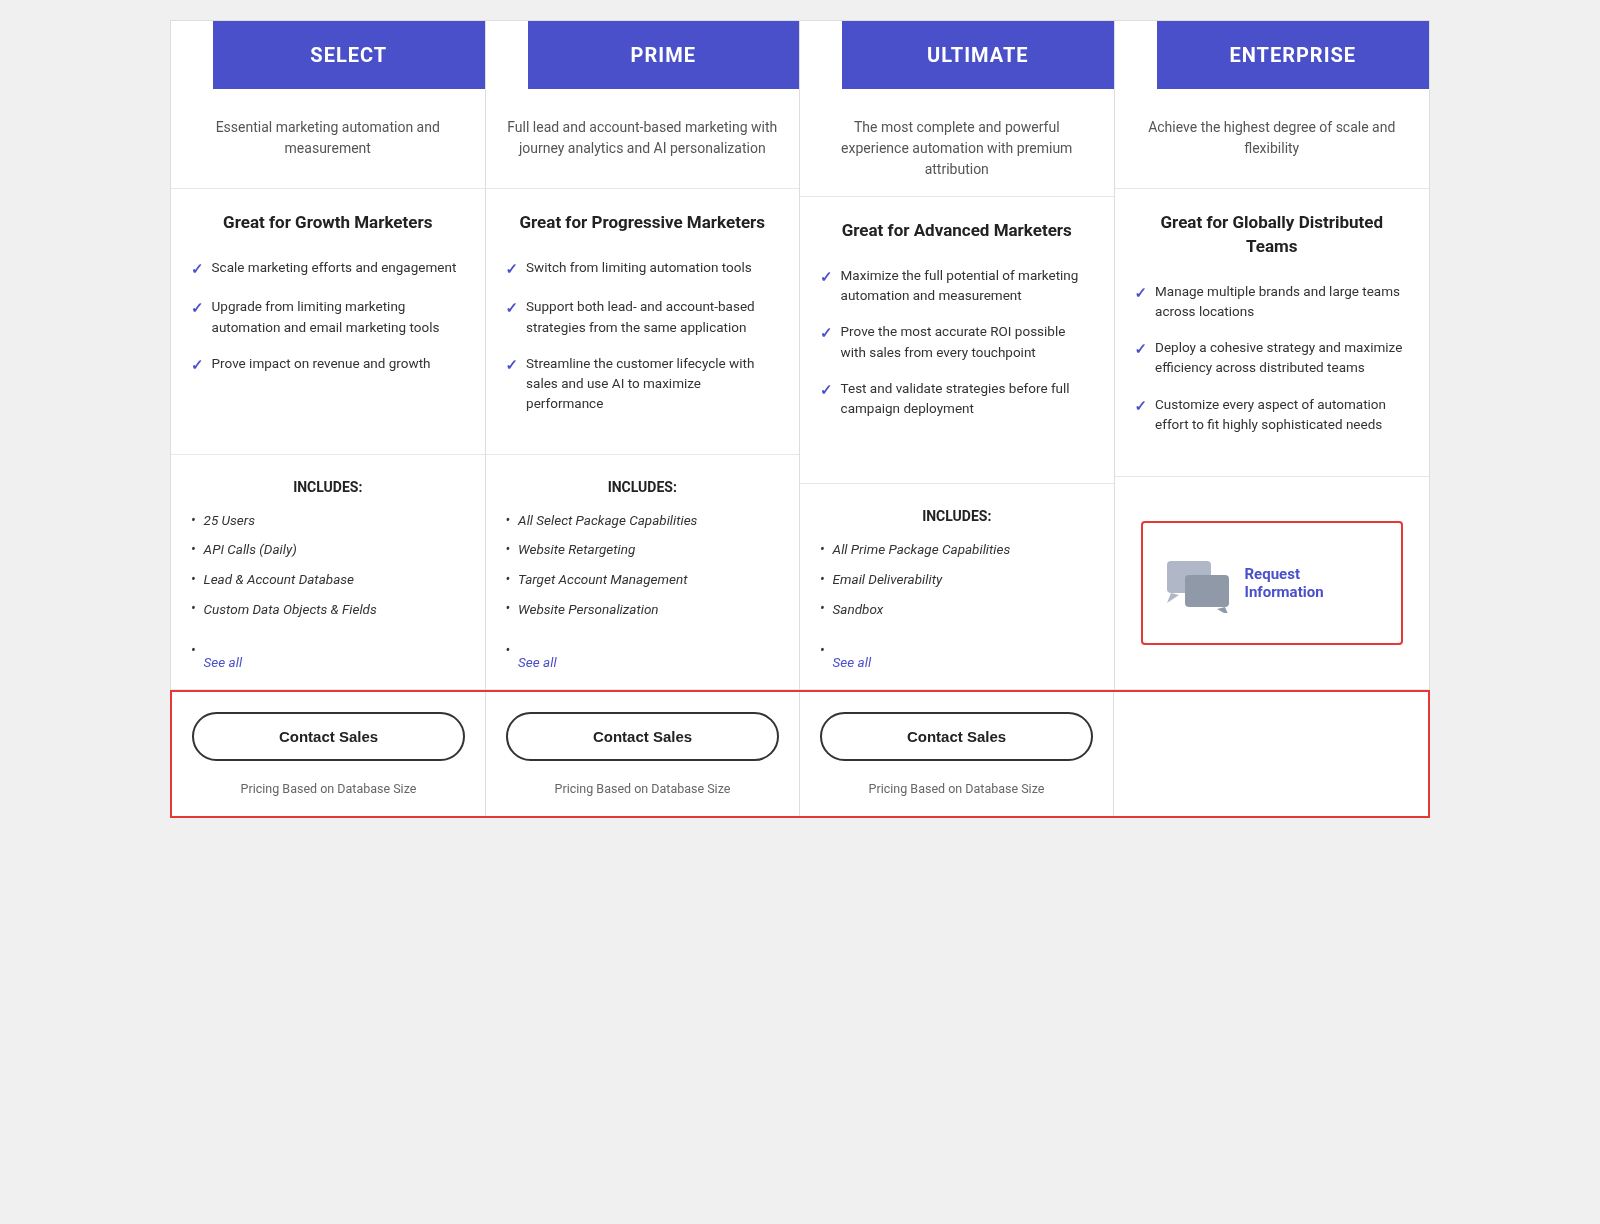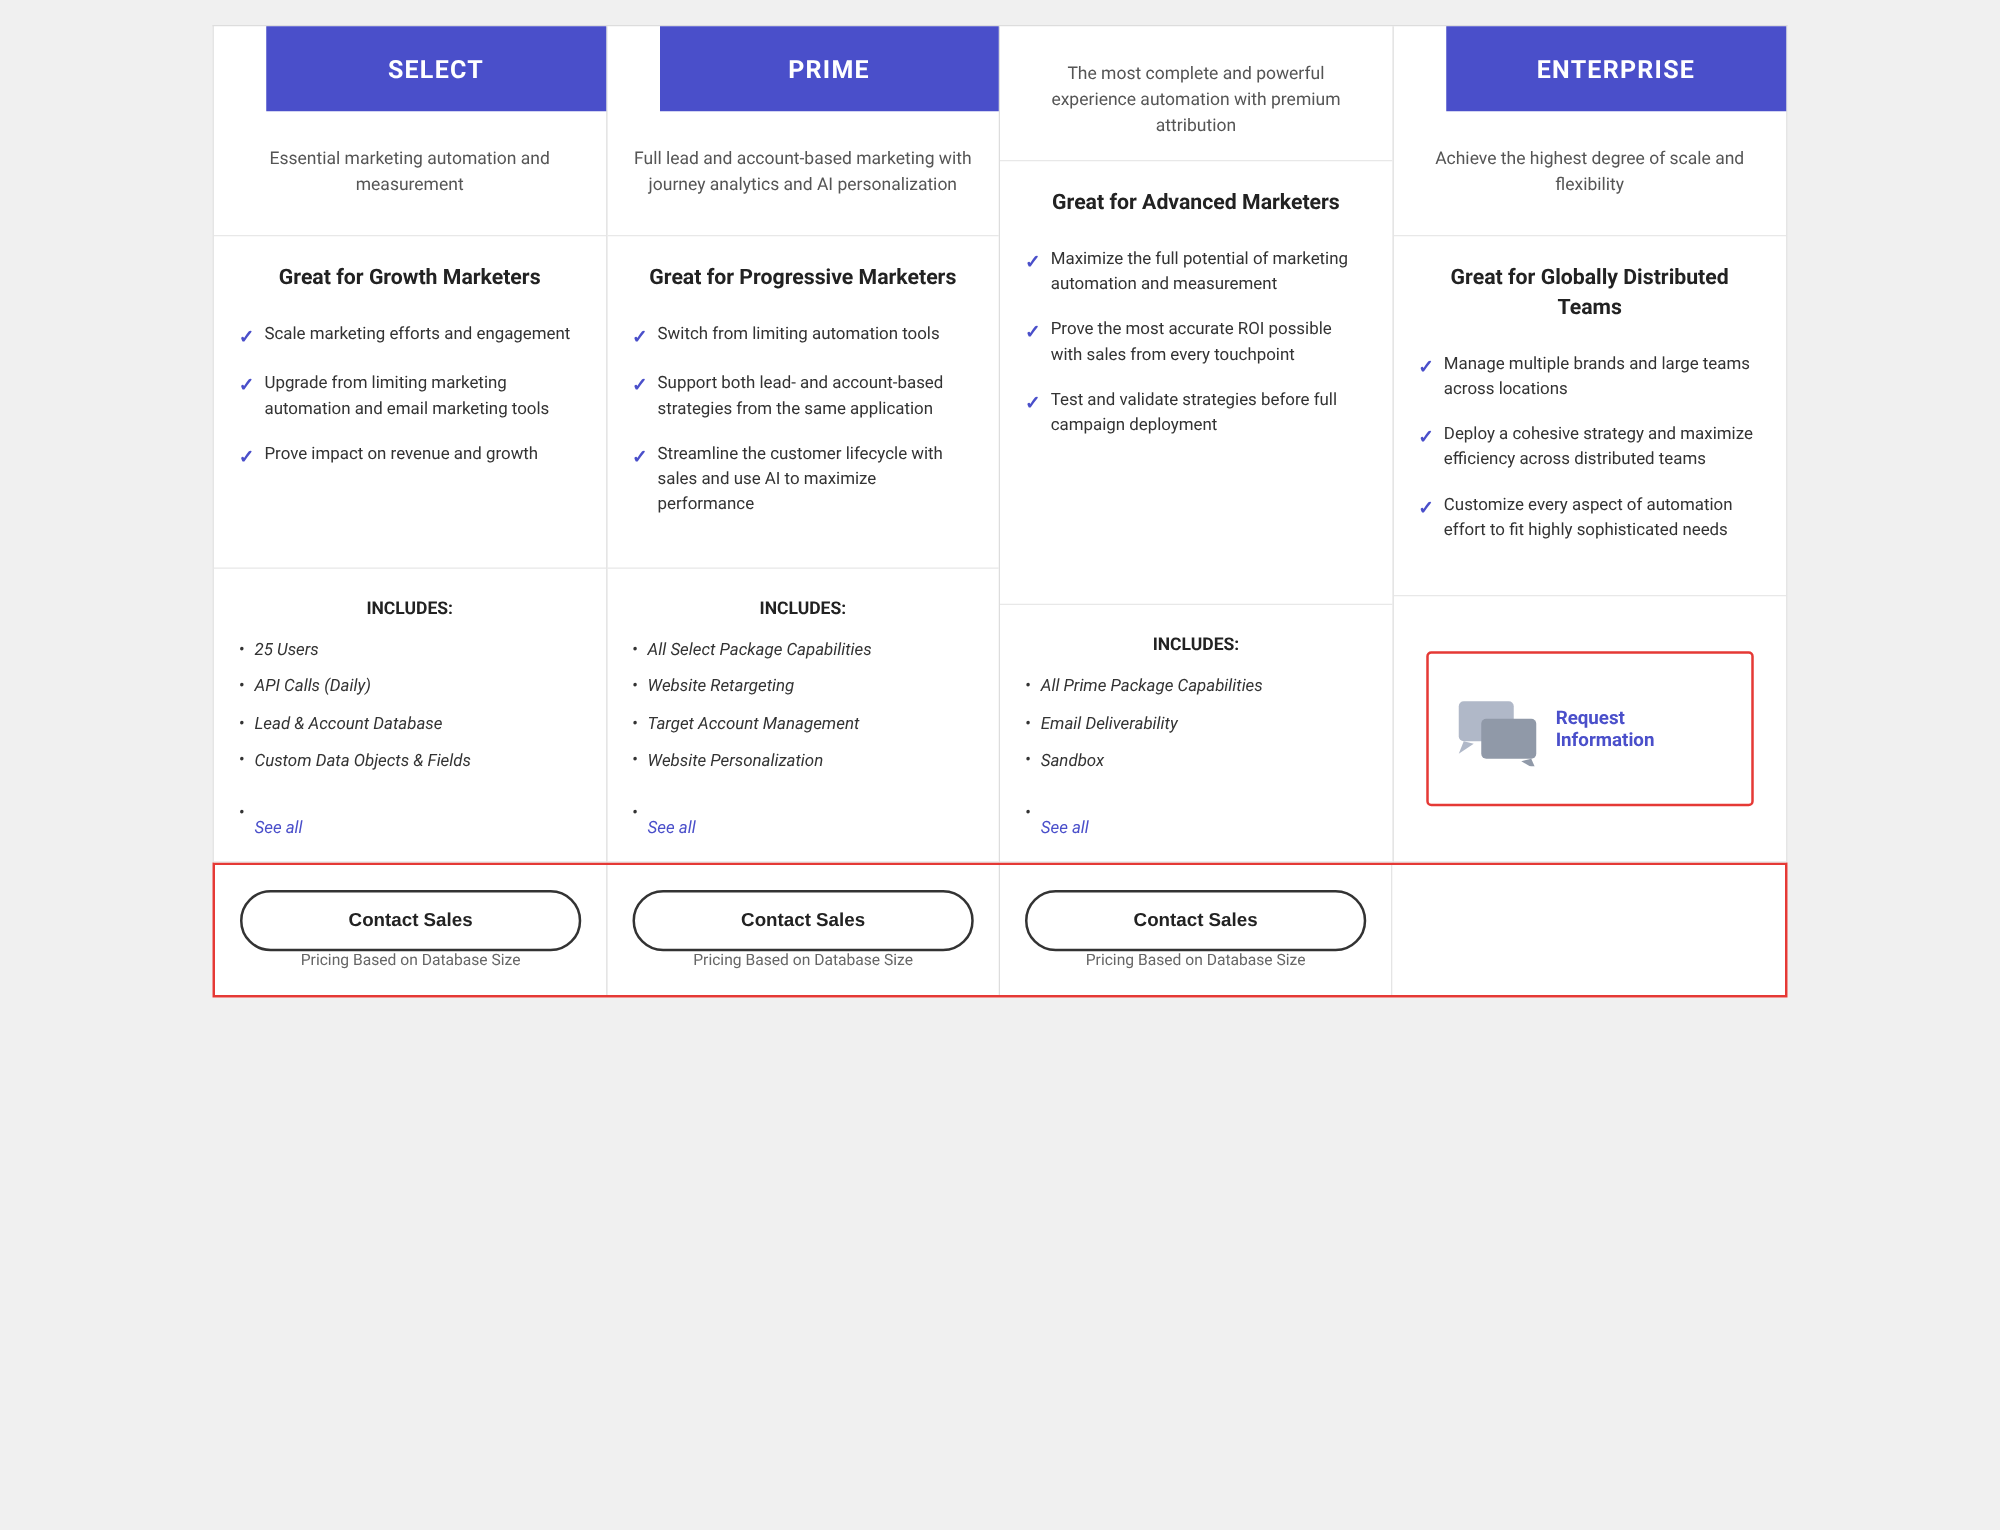--- a/index.html
+++ b/index.html
@@ -107,21 +107,21 @@
       display: block;
       width: 100%;
       padding: 14px 20px;
       border: 2px solid #333;
       border-radius: 50px;
       background: white;
       font-size: 15px;
       font-weight: 700;
       color: #222;
       cursor: pointer;
-      margin-bottom: 0;
+      margin-bottom: 20px;
     }
     .pricing-note {
       font-size: 12.5px;
       color: #666;
       text-align: center;
     }
     .footer-cell {
       padding: 20px;
       text-align: center;
       border-right: 1px solid #ddd;
@@ -249,20 +249,21 @@
               <span>Website Personalization</span>
             </li>
           <li>
               <a class="see-all" href="#">See all</a>
             </li>
         </ul>
       </div>
     </div>
 
     <div class="plan-col">
+      <div class="plan-header">ULTIMATE</div>
       <div class="plan-description">The most complete and powerful experience automation with premium attribution</div>
       <div class="plan-tagline">Great for Advanced Marketers</div>
       <ul class="plan-bullets">
         <li>
             <span class="check">✓</span>
             <span>Maximize the full potential of marketing automation and measurement</span>
           </li>
         <li>
             <span class="check">✓</span>
             <span>Prove the most accurate ROI possible with sales from every touchpoint</span>

